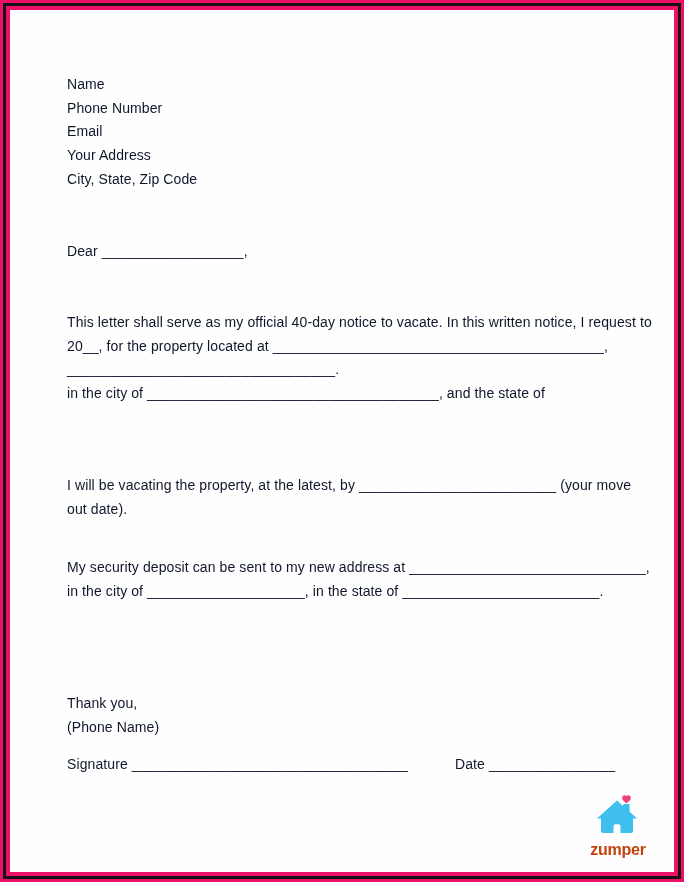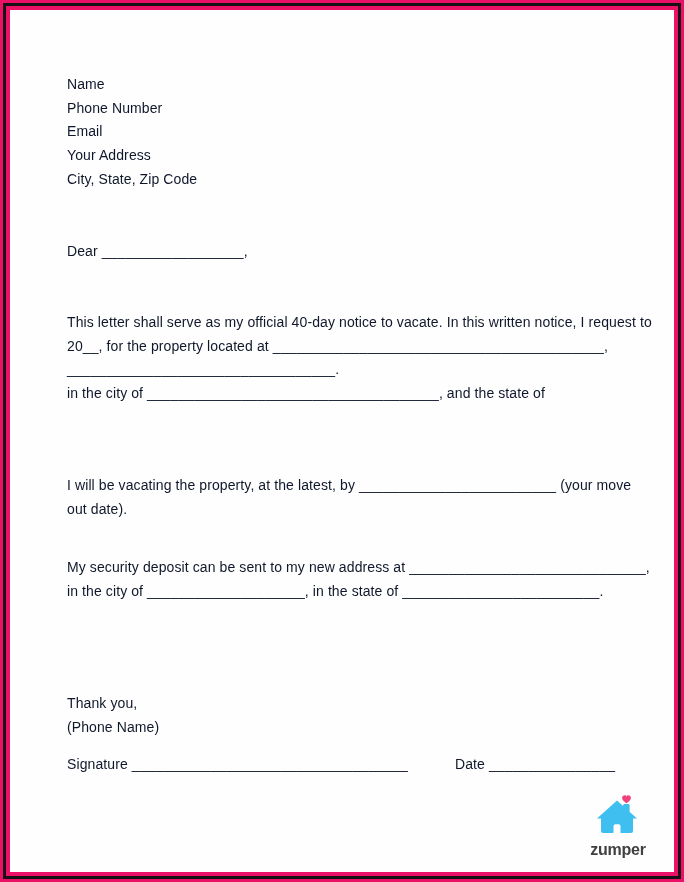--- a/index.html
+++ b/index.html
@@ -30,21 +30,21 @@
   .closing     { top: 658px; margin-top: 24px; }
   .sig-row     { top: 743px; right: 40px; }
   .date-group  { position: absolute; left: 388px; top: 0; }
 
   .logo {
     position: absolute; top: 784px; right: 21px; width: 70px;
     text-align: center;
   }
   .logo svg { display: block; margin: 0 auto; }
   .logo-wordmark {
-    font-size: 16px; font-weight: 700; color: #404040;
+    font-size: 16px; font-weight: 700; color: #c2410c;
     letter-spacing: -0.2px; line-height: 18px; margin-top: 1px;
   }
 </style>
 </head>
 <body>
 
 <div class="frame-pink-outer"></div>
 <div class="frame-dark"></div>
 <div class="frame-pink-inner"></div>
 

